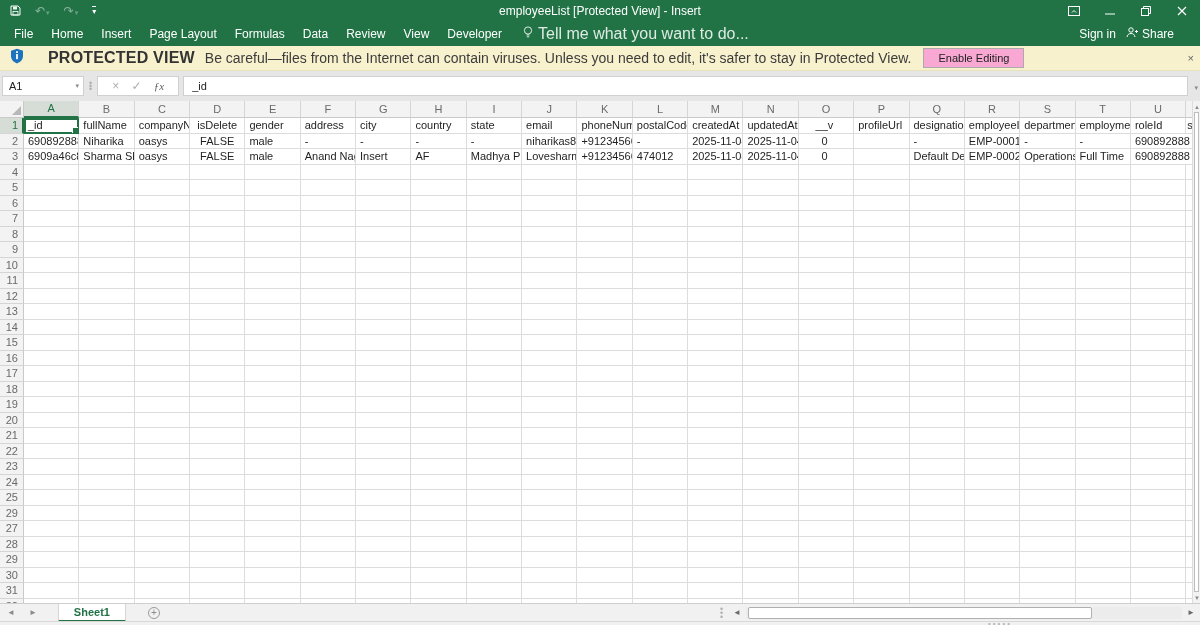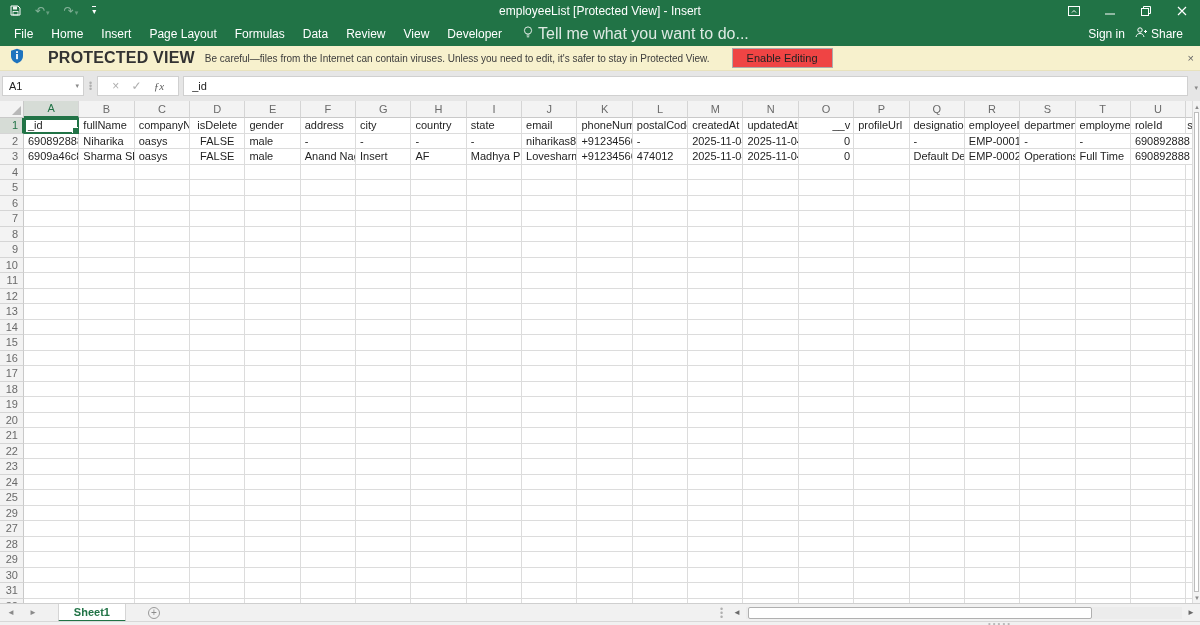--- a/index.html
+++ b/index.html
@@ -15,28 +15,28 @@
   .qat .mini-caret { font-size:7px; opacity:.7; margin-left:1px; }
   #title-text { position:absolute; left:0; right:0; top:0; height:22px; text-align:center; line-height:22px; font-size:12px; color:#fff; pointer-events:none; }
   .win-controls { margin-left:auto; display:flex; align-items:center; height:22px; }
   .win-btn { width:36px; height:22px; display:flex; align-items:center; justify-content:center; }
   .win-btn svg { display:block; }
 
   
   #tabrow { left:0; top:22px; width:1200px; height:24px; background:#217346; display:flex; align-items:center; }
   .rtab { color:#fff; font-size:12px; padding:0 9px; height:24px; line-height:24px; white-space:nowrap; }
   #tellme { display:flex; align-items:center; gap:5px; color:rgba(255,255,255,.85); font-size:16px; padding-left:12px; }
-  #tabrow-right { margin-left:auto; display:flex; align-items:center; gap:10px; padding-right:17px; color:#fff; font-size:12px; }
+  #tabrow-right { margin-left:auto; display:flex; align-items:center; gap:10px; padding-right:26px; color:#fff; font-size:12px; }
   #share-btn { display:flex; align-items:center; gap:4px; }
 
   
   #pvbar { left:0; top:46px; width:1200px; height:25px; background:#f7f1cd; border-bottom:1px solid #e8e2bd; display:flex; align-items:center; padding-left:10px; }
   #pv-label { font-weight:bold; font-size:16px; color:#333; margin-left:24px; letter-spacing:.2px; }
-  #pv-msg { font-size:10px; color:#3c3c3c; margin-left:10px; }
-  #pv-btn { margin-left:22px; background:#ef4444; border:1px solid #ababab; font-size:11px; color:#222; padding:2px 14px; height:20px; line-height:14px; }
+  #pv-msg { font-size:14px; color:#3c3c3c; margin-left:10px; }
+  #pv-btn { margin-left:12px; background:#f9a8d4; border:1px solid #ababab; font-size:11px; color:#222; padding:2px 14px; height:20px; line-height:14px; }
   #pv-close { position:absolute; right:6px; top:50%; transform:translateY(-50%); color:#666; font-size:11px; }
 
   
   #fbar { left:0; top:71px; width:1200px; height:30px; background:#e6e6e6; display:flex; align-items:center; }
   #name-box { width:82px; height:20px; background:#fff; border:1px solid #d0d0d0; margin-left:2px; display:flex; align-items:center; font-size:11px; color:#222; padding-left:6px; }
   #name-caret { margin-left:auto; padding-right:4px; color:#8a8a8a; font-size:7px; }
   .vdots { color:#b0b0b0; font-size:9px; letter-spacing:0; margin:0 5px; line-height:3px; text-align:center; }
   #fx-box { width:82px; height:20px; background:#fff; border:1px solid #d0d0d0; display:flex; align-items:center; justify-content:space-around; padding:0 8px; }
   #fx-box .g { color:#aeaeae; font-size:12px; }
   #fx-glyph { font-style:italic; font-family:"Liberation Serif", serif; color:#5f5f5f; font-size:11px; }
@@ -49,21 +49,21 @@
   .corner { flex:0 0 24px; background:#f3f3f3; border-right:1px solid #c9c9c9; border-bottom:1px solid #c9c9c9; position:relative; }
   .corner::after { content:""; position:absolute; right:2px; bottom:2px; border-left:9px solid transparent; border-bottom:9px solid #b8b8b8; }
   .col-letter { flex:0 0 55.35px; background:#f3f3f3; border-right:1px solid #d5d5d5; border-bottom:1px solid #c9c9c9; font-size:11px; color:#6a6a6a; text-align:center; line-height:16px; overflow:hidden; }
   .col-letter.sel { background:#d6dcd6; color:#217346; border-bottom:2px solid #217346; line-height:14px; }
   .col-sliver { flex:0 0 6.3px; background:#f3f3f3; border-bottom:1px solid #c9c9c9; }
   .grid-row { display:flex; height:15.5px; }
   .row-header { flex:0 0 24px; background:#f3f3f3; border-right:1px solid #c9c9c9; border-bottom:1px solid #d5d5d5; font-size:11px; color:#6a6a6a; text-align:right; padding-right:5px; line-height:15px; }
   .row-header.sel { background:#d6dcd6; color:#217346; border-right:2px solid #217346; padding-right:4px; }
   .cell { flex:0 0 55.35px; border-right:1px solid #dcdcdc; border-bottom:1px solid #dcdcdc; font-size:11px; color:#1f1f1f; line-height:15px; padding-left:4px; white-space:nowrap; overflow:hidden; background:#fff; }
   .cell.center { text-align:center; padding-left:0; }
-  .cell.right { text-align:right; padding-right:3px; padding-left:0; }
+  .cell.right { text-align:center; padding-right:3px; padding-left:0; }
   .cell.wide-u { flex:0 0 61.65px; }
   .cell.sliver { flex:0 0 6.3px; padding-left:1px; }
   .cell.selected { outline:2px solid #217346; outline-offset:-2px; position:relative; z-index:2; }
   .cell.selected::after { content:""; position:absolute; right:-1px; bottom:-1px; width:5px; height:5px; background:#217346; border:1px solid #fff; }
 
   
   #vscroll { left:1192px; top:101px; width:8px; height:502px; background:#f3f3f3; border-left:1px solid #dcdcdc; }
   #vscroll .arr { position:absolute; left:1px; width:6px; text-align:center; color:#8a8a8a; font-size:6px; line-height:8px; }
   #vthumb { position:absolute; left:1px; top:11px; width:5px; height:480px; background:#fff; border:1px solid #bdbdbd; }
 

